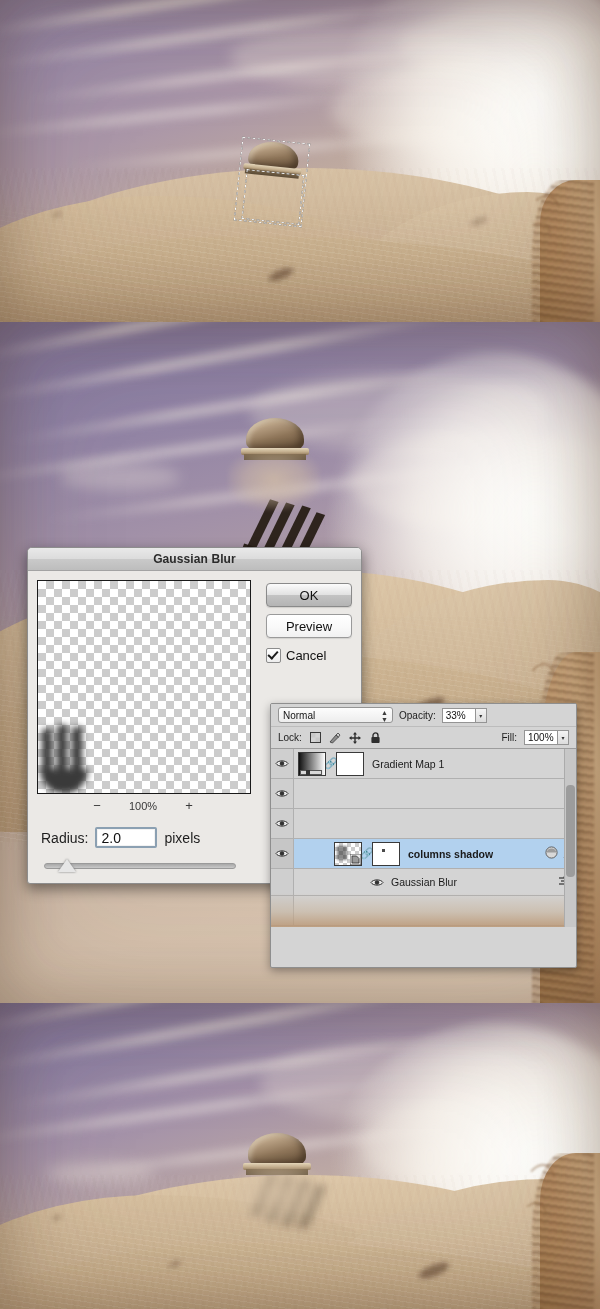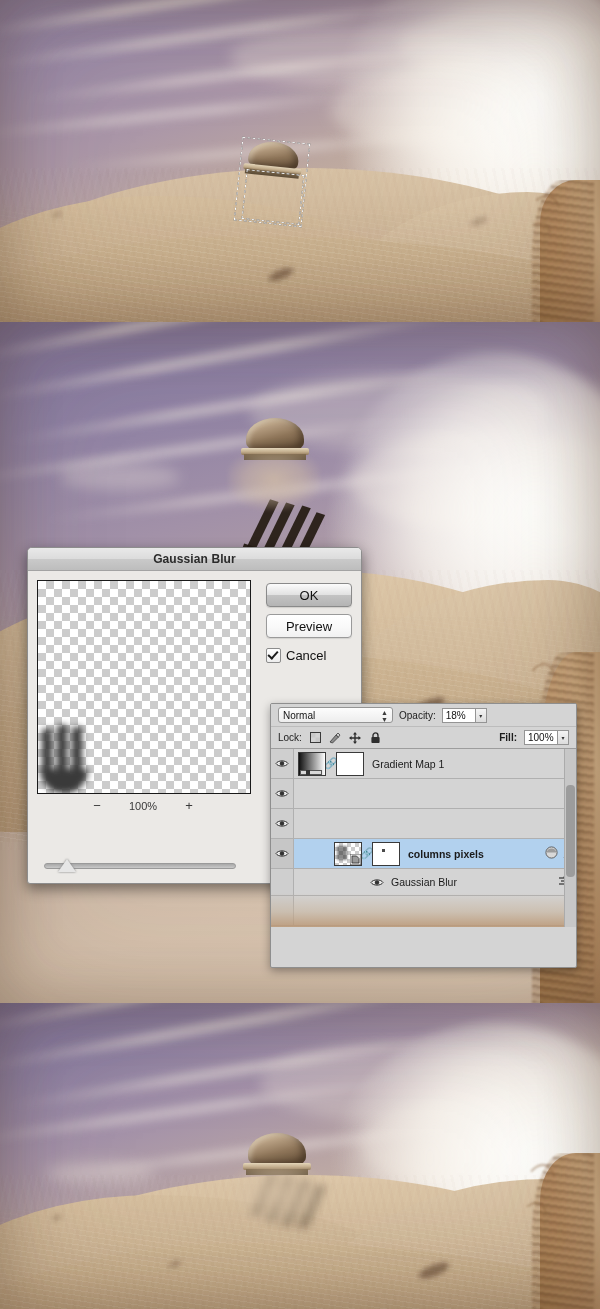--- a/index.html
+++ b/index.html
@@ -361,20 +361,25 @@
           <div class="ps-bar" style="position:absolute;left:0px;top:44px;width:48px;height:24px;border-radius:0 0 45% 45% / 0 0 100% 100%;"></div>
         </div>
       </div>
 
       <div id="gb-zoomrow">
         <span class="zoombtn">−</span>
         <span>100%</span>
         <span class="zoombtn">+</span>
       </div>
 
+      <div id="gb-radius-row">
+        <span id="gb-radius-label">Radius:</span>
+        <span id="gb-radius-input">2.0</span>
+        <span id="gb-pixels">pixels</span>
+      </div>
 
       <div id="gb-slider">
         <div class="sl-track"></div>
         <div class="sl-thumb"></div>
       </div>
 
       <div id="gb-ok">OK</div>
       <div id="gb-cancel">Preview</div>
       <div id="gb-preview-row">
         <span class="ckbox"></span>
@@ -386,21 +391,21 @@
   <div id="layers-panel">
 
 
     <div id="lp-rowblend">
       <div id="lp-blend-select">
         <span>Normal</span>
         <span class="updown">▲<br>▼</span>
       </div>
       <span class="lbl">Opacity:</span>
       <span class="numwrap">
-        <span class="numfield" style="width:34px;">18%</span>
+        <span class="numfield" style="width:34px;">33%</span>
         <span class="numarrow">▾</span>
       </span>
     </div>
 
     <div id="lp-rowlock">
       <span class="lbl">Lock:</span>
       <span class="lockicn">
         <svg width="11" height="11" viewBox="0 0 11 11">
             <rect x="0.5" y="0.5" width="10" height="10" fill="none" stroke="#3a3a3a"></rect>
             <rect x="1" y="1" width="4.5" height="4.5" fill="#c9c9c9"></rect>
@@ -417,21 +422,21 @@
         <svg width="12" height="12" viewBox="0 0 12 12">
             <path d="M6 0 L8 2.6 H6.7 V5.3 H9.4 V4 L12 6 L9.4 8 V6.7 H6.7 V9.4 H8 L6 12 L4 9.4 H5.3 V6.7 H2.6 V8 L0 6 L2.6 4 V5.3 H5.3 V2.6 H4 Z" fill="#2f2f2f"></path>
           </svg>
       </span>
       <span class="lockicn">
         <svg width="11" height="12" viewBox="0 0 11 12">
             <path d="M3 5 V3.4 A2.5 2.5 0 0 1 8 3.4 V5" fill="none" stroke="#2f2f2f" stroke-width="1.4"></path>
             <rect x="1.4" y="5" width="8.2" height="6" rx="1" fill="#2f2f2f"></rect>
           </svg>
       </span>
-      <span class="lbl" style="margin-left:auto;font-weight:bold;">Fill:</span>
+      <span class="lbl" style="margin-left:auto;">Fill:</span>
       <span class="numwrap">
         <span class="numfield" style="width:34px;">100%</span>
         <span class="numarrow">▾</span>
       </span>
     </div>
 
     <div id="lp-list">
 
       <div class="lrow">
         <div class="eyecell">
@@ -491,21 +496,21 @@
             <div style="position:absolute;left:2px;top:3px;width:10px;height:14px;background:rgba(40,40,40,.55);filter:blur(1px);"></div>
             <svg style="position:absolute;right:0;bottom:0;" width="11" height="11" viewBox="0 0 11 11">
               <rect x="0" y="0" width="11" height="11" fill="#e9e9e9" stroke="#3a3a3a" stroke-width=".8"></rect>
               <path d="M2 2 H6.5 L9 4.5 V9 H2 Z" fill="#9a9a9a" stroke="#2f2f2f" stroke-width=".8"></path>
             </svg>
           </div>
           <span class="linkicn">🔗</span>
           <div class="thumb" style="background:#fff;">
             <div style="position:absolute;left:9px;top:6px;width:3px;height:3px;background:#4a4a4a;"></div>
           </div>
-          <span class="lname bold">columns pixels</span>
+          <span class="lname bold">columns shadow</span>
           <span class="rightbits">
             <span>
               <svg width="13" height="13" viewBox="0 0 13 13">
                   <circle cx="6.5" cy="6.5" r="5.6" fill="#d8d8d8" stroke="#555" stroke-width=".9"></circle>
                   <path d="M1.6 6.5 A5 5 0 0 1 11.4 6.5 Z" fill="#9b9b9b"></path>
                 </svg>
             </span>
             <span>
               <svg width="9" height="8" viewBox="0 0 9 8">
                   <path d="M4.5 1 L8.5 7 L0.5 7 Z" fill="#4a4a4a"></path>

